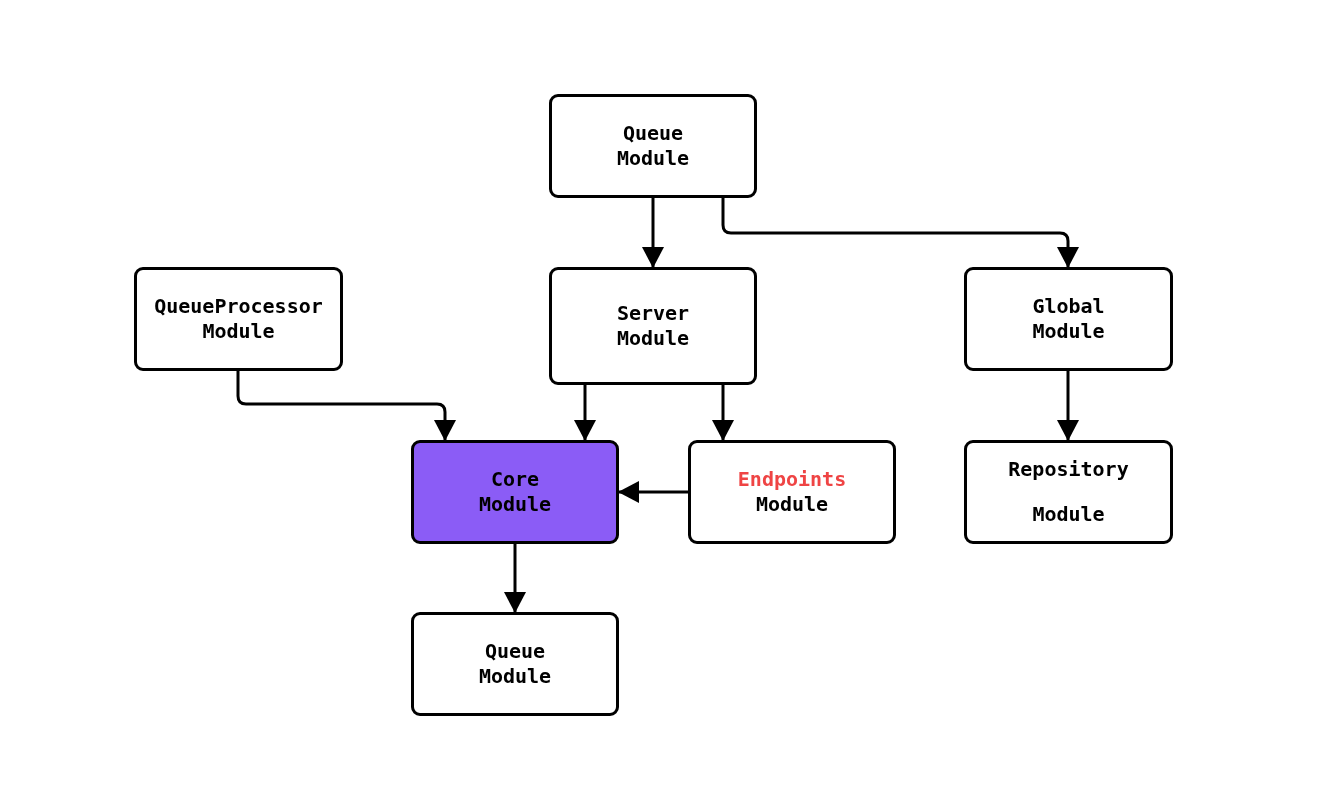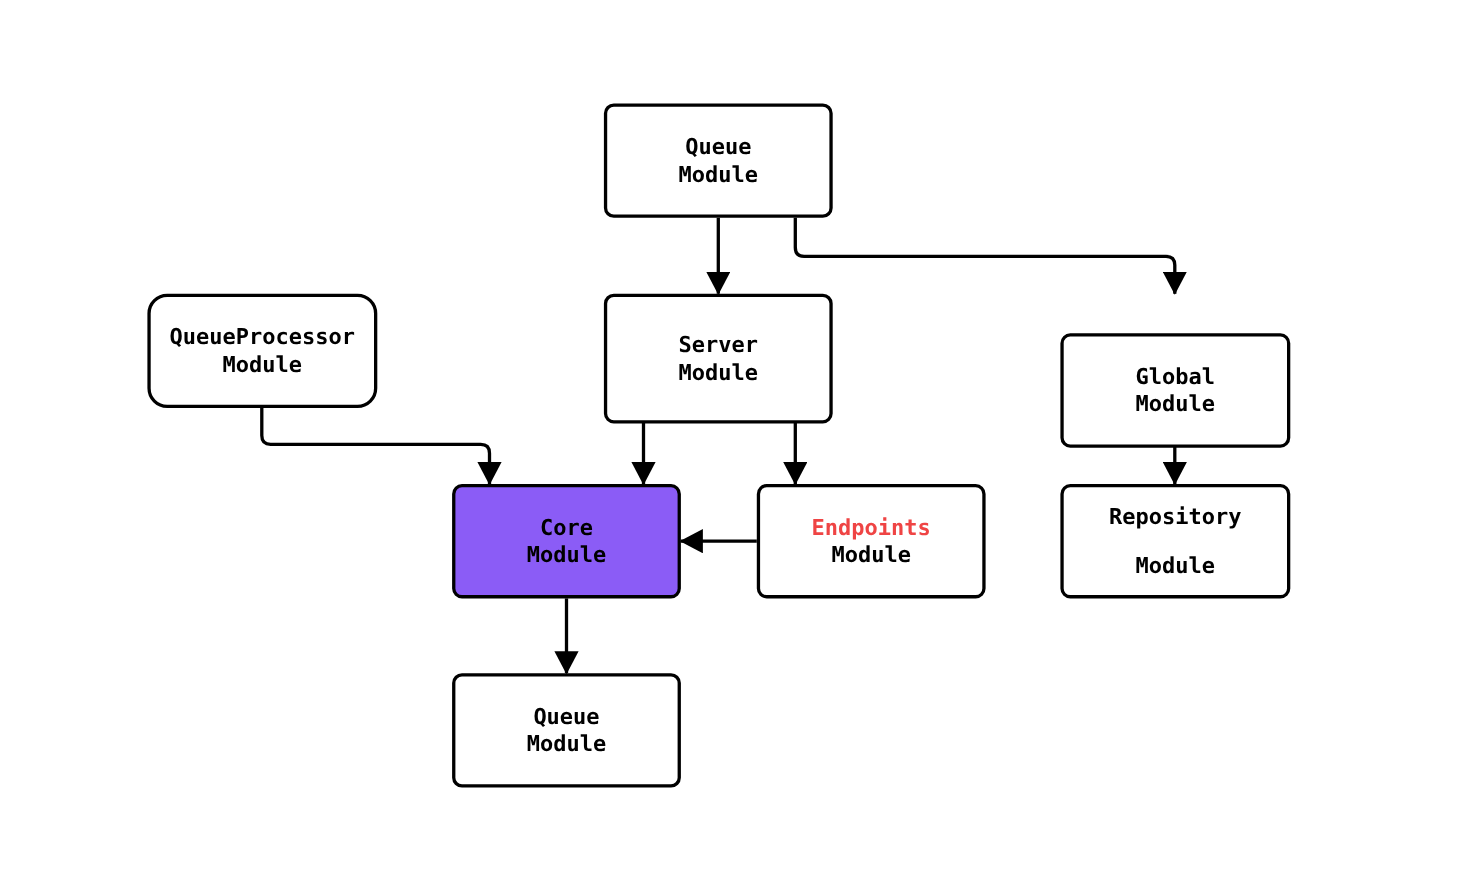--- a/index.html
+++ b/index.html
@@ -67,29 +67,29 @@
         <path class="edge-path" d="M688,492 L619,492" marker-end="url(#arrowhead)" stroke="#000000"></path>
         <path class="edge-path" d="M1068,371 L1068,440" marker-end="url(#arrowhead)" stroke="#000000"></path>
         <path class="edge-path" d="M515,544 L515,612" marker-end="url(#arrowhead)" stroke="#000000"></path>
       </g>
   </svg>
   <div id="nodes-layer">
       <div class="node" style="left: 549px; top: 94px; width: 208px; height: 104px; background: rgb(255, 255, 255); border-color: rgb(0, 0, 0);">
         <div class="node-line" style="color: rgb(0, 0, 0);">Queue</div>
         <div class="node-line" style="color: rgb(0, 0, 0);">Module</div>
       </div>
-      <div class="node" style="left: 134px; top: 267px; width: 209px; height: 104px; background: rgb(255, 255, 255); border-color: rgb(0, 0, 0); border-radius: 18px;">
+      <div class="node" style="left: 134px; top: 267px; width: 209px; height: 104px; background: rgb(255, 255, 255); border-color: rgb(0, 0, 0);">
         <div class="node-line" style="color: rgb(0, 0, 0);">QueueProcessor</div>
         <div class="node-line" style="color: rgb(0, 0, 0);">Module</div>
       </div>
       <div class="node" style="left: 549px; top: 267px; width: 208px; height: 118px; background: rgb(255, 255, 255); border-color: rgb(0, 0, 0);">
         <div class="node-line" style="color: rgb(0, 0, 0);">Server</div>
         <div class="node-line" style="color: rgb(0, 0, 0);">Module</div>
       </div>
-      <div class="node" style="left: 964px; top: 267px; width: 209px; height: 104px; background: rgb(255, 255, 255); border-color: rgb(0, 0, 0); margin-top: 36px;">
+      <div class="node" style="left: 964px; top: 267px; width: 209px; height: 104px; background: rgb(255, 255, 255); border-color: rgb(0, 0, 0);">
         <div class="node-line" style="color: rgb(0, 0, 0);">Global</div>
         <div class="node-line" style="color: rgb(0, 0, 0);">Module</div>
       </div>
       <div class="node" style="left: 411px; top: 440px; width: 208px; height: 104px; background: #8b5cf6; border-color: rgb(0, 0, 0);">
         <div class="node-line" style="color: rgb(0, 0, 0);">Core</div>
         <div class="node-line" style="color: rgb(0, 0, 0);">Module</div>
       </div>
       <div class="node" style="left: 688px; top: 440px; width: 208px; height: 104px; background: rgb(255, 255, 255); border-color: rgb(0, 0, 0);">
         <div class="node-line" style="color: #ef4444;">Endpoints</div>
         <div class="node-line" style="color: rgb(0, 0, 0);">Module</div>

